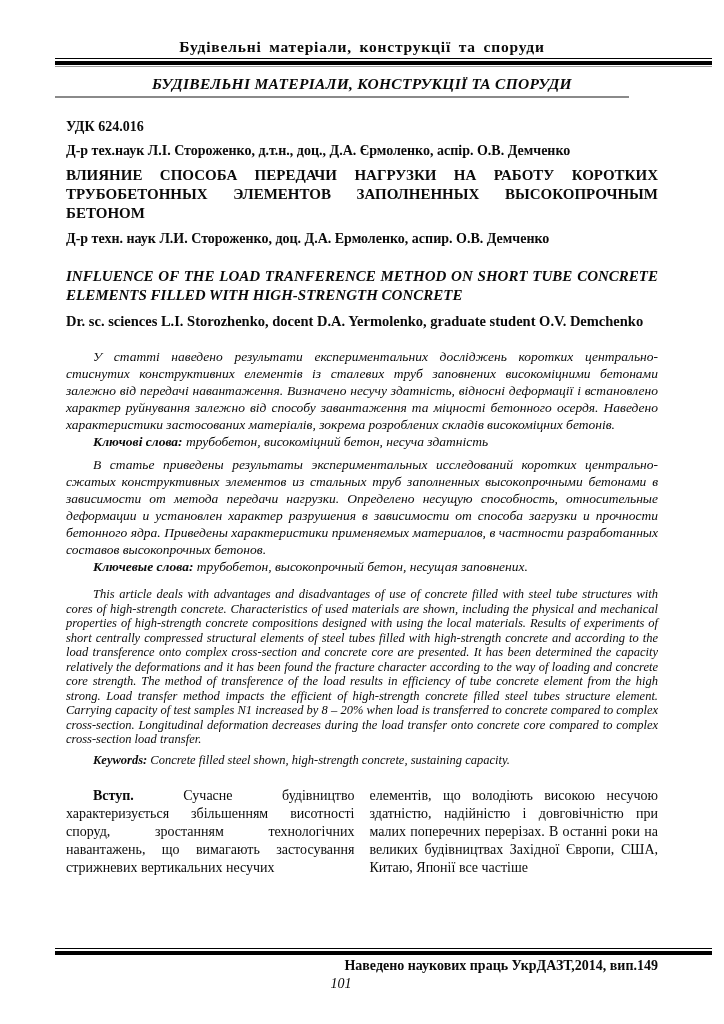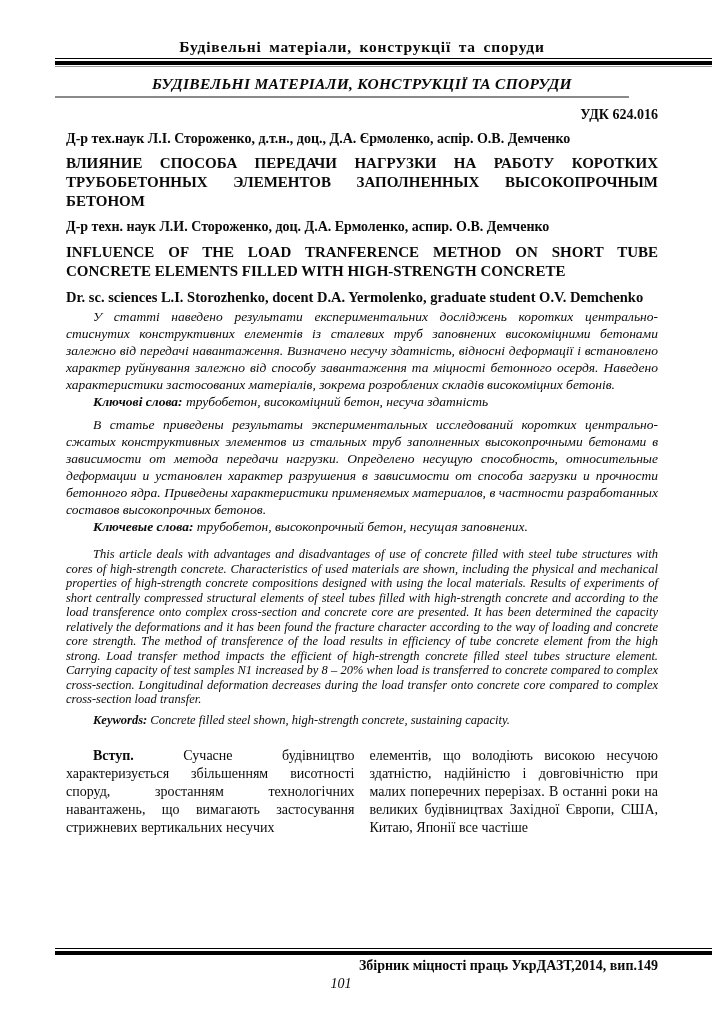--- a/index.html
+++ b/index.html
@@ -48,47 +48,46 @@
     border-top: 2.5px solid #8a8a8a;
     margin-left: -11px;
     width: 574px;
     margin-top: 3px;
   }
   
   .udc {
     font-weight: bold;
     font-size: 14px;
     line-height: 17px;
-    margin-top: 8px;
-    text-align: right;
+    margin-top: 20px;
   }
   .title {
     font-weight: bold;
     font-size: 15px;
     line-height: 19px;
     text-align: justify;
     margin-top: 6px;
   }
-  .title.en { margin-top: 7px; }
+  .title.en { margin-top: 19px; font-style: italic; }
   .authors {
     font-weight: bold;
     font-size: 14px;
     line-height: 19px;
     text-align: justify;
     margin-top: 6px;
   }
   .authors.en { margin-top: 7px; font-size: 14.5px; }
   .abstract {
     font-style: italic;
     font-size: 13.5px;
     line-height: 17px;
     text-align: justify;
     margin-top: 6px;
   }
-  .abstract.first { margin-top: 1px; }
+  .abstract.first { margin-top: 17px; }
   .abstract p { margin: 0; text-indent: 27px; }
   .abstract .kw-line { text-indent: 27px; }
   .kw-label { font-weight: bold; }
   .abstract.en-abs {
     font-size: 12.5px;
     line-height: 14.5px;
     margin-top: 12px;
   }
   .abstract.en-abs .kw-line { margin-top: 6px; }
   
@@ -183,17 +182,17 @@
       </p>
     </div>
     <div class="col">
       <p>елементів, що володіють високою несучою здатністю, надійністю і довговічністю при малих поперечних перерізах. В останні роки на великих будівництвах Західної Європи, США, Китаю, Японії все частіше</p>
     </div>
   </div>
 
   <div class="footer">
     <div class="hr-thin-black"></div>
     <div class="hr-thick-black"></div>
-    <div class="footer-text">Збірник міцності праць УкрДАЗТ,2014, вип.149</div>
+    <div class="footer-text">Наведено наукових праць УкрДАЗТ,2014, вип.149</div>
     <div class="page-num">101</div>
   </div>
 
 </div>
 
 </body></html>

